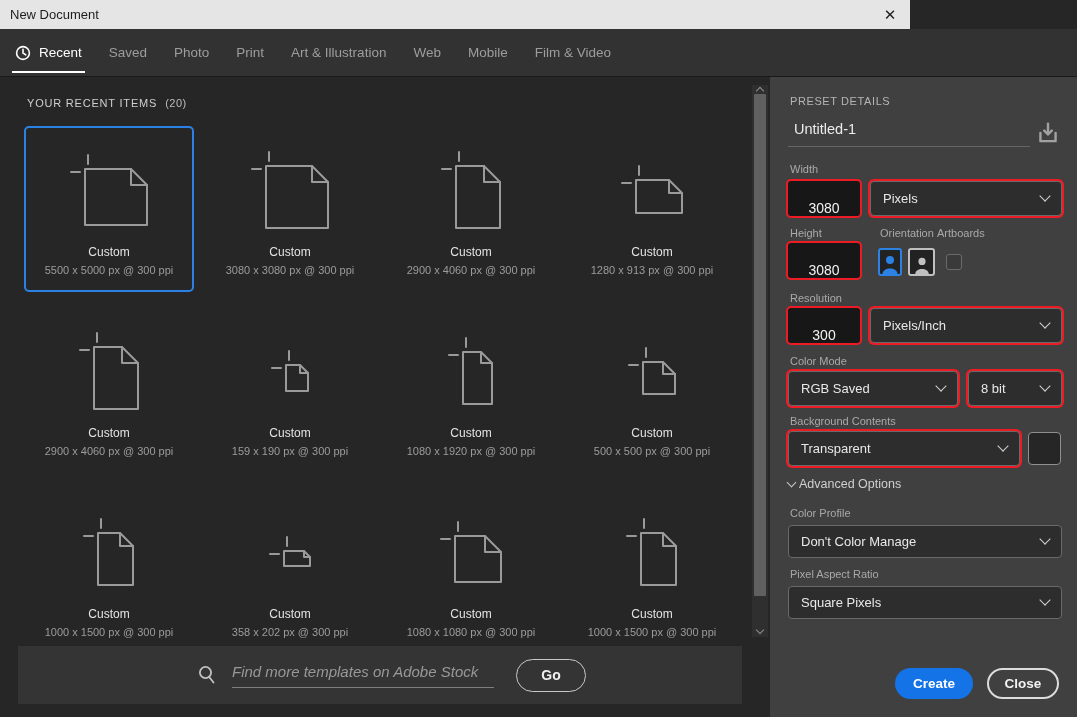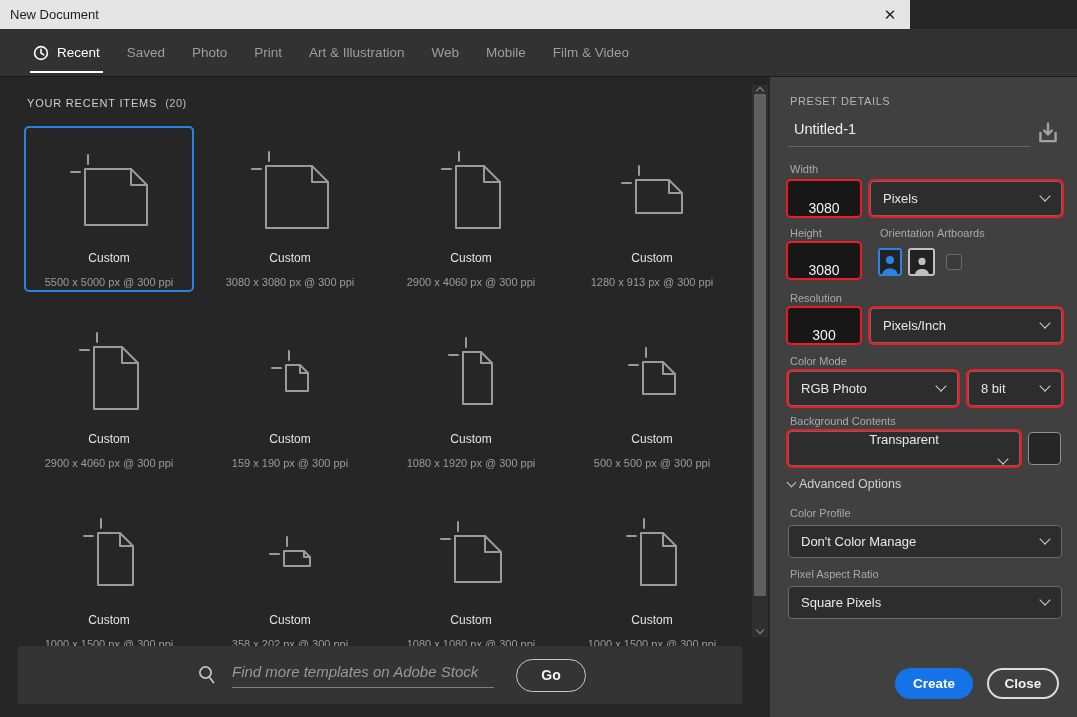--- a/index.html
+++ b/index.html
@@ -6,35 +6,35 @@
   html,body { width:1077px; height:717px; }
   body { font-family:"Liberation Sans", sans-serif; background:#262626; overflow:hidden; }
   .app { position:relative; width:1077px; height:717px; background:#262626; }
 
   
   .titlebar { position:absolute; left:0; top:0; width:910px; height:29px; background:#e5e5e5; display:flex; align-items:center; }
   .titlebar .title { margin-left:10px; font-size:13px; color:#1d1d1d; }
   .titlebar .close { position:absolute; right:8px; top:0; width:24px; height:29px; display:flex; align-items:center; justify-content:center; font-size:15px; color:#1d1d1d; cursor:pointer; }
 
   
-  .tabbar { position:absolute; left:0; top:29px; width:1077px; height:48px; background:#323232; border-bottom:1px solid #191919; display:flex; align-items:stretch; padding-left:33px; gap:27px; }
+  .tabbar { position:absolute; left:0; top:29px; width:1077px; height:48px; background:#323232; border-bottom:1px solid #191919; display:flex; align-items:stretch; padding-left:15px; gap:27px; }
   .tab { position:relative; display:flex; align-items:center; gap:8px; font-size:13.5px; color:#9d9d9d; cursor:pointer; white-space:nowrap; }
   .tab.active { color:#ffffff; }
   .tab.active::after { content:""; position:absolute; left:-3px; right:-3px; bottom:3px; height:2px; background:#ffffff; }
 
   
   .main { position:absolute; left:0; top:77px; width:1077px; height:640px; }
   .left { position:absolute; left:0; top:0; width:770px; height:640px; background:#262626;padding-left:20px; }
   .right { position:absolute; left:770px; top:0; width:307px; height:640px; background:#404040; }
 
   .rheading { position:absolute; left:27px; top:20px; font-size:11px; letter-spacing:0.8px; color:#cfcfcf; }
   .rheading .count { margin-left:8px; color:#bdbdbd; letter-spacing:0.5px; }
 
   .grid { position:absolute; left:24px; top:49px; display:grid; grid-template-columns:repeat(4,170px); column-gap:11px; row-gap:15px; }
-  .card { width:170px; height:166px; border:2px solid transparent; border-radius:5px; display:flex; flex-direction:column; align-items:center; padding-top:14px; cursor:pointer;gap:6px; }
+  .card { width:170px; height:166px; border:2px solid transparent; border-radius:5px; display:flex; flex-direction:column; align-items:center; padding-top:14px; cursor:pointer; }
   .card.selected { border-color:var(--sel); }
   .card .icon-wrap { height:96px; display:flex; align-items:center; justify-content:center; }
   .card .card-name { margin-top:7px; font-size:12px; color:#e3e3e3; }
   .card .card-dims { margin-top:5px; font-size:11px; color:#9c9c9c; }
 
   
   .scrollbar { position:absolute; left:752px; top:8px; width:16px; height:552px; background:#2f2f2f; }
   .sb-thumb { position:absolute; left:2px; top:9px; width:12px; height:502px; background:#606060; border-radius:1px; }
   .sb-chev { position:absolute; left:4px; width:8px; height:8px; }
   .sb-chev::before { content:""; position:absolute; left:1px; top:2px; width:5px; height:5px; border-right:1.6px solid #8f8f8f; border-bottom:1.6px solid #8f8f8f; }
@@ -335,30 +335,30 @@
       <div class="numbox ann" style="left:18px;top:231px;">
           <span>300</span>
         </div>
       <div class="dd ann" style="left:100px;top:231px;width:192px;">
         <span class="dd-val">Pixels/Inch</span>
         <span class="chev"></span>
       </div>
 
       <div class="lbl" style="left:20px;top:278px;">Color Mode</div>
       <div class="dd ann" style="left:18px;top:294px;width:170px;">
-        <span class="dd-val">RGB Photo</span>
+        <span class="dd-val">RGB Saved</span>
         <span class="chev"></span>
       </div>
       <div class="dd ann" style="left:198px;top:294px;width:94px;">
         <span class="dd-val">8 bit</span>
         <span class="chev"></span>
       </div>
 
       <div class="lbl" style="left:20px;top:338px;">Background Contents</div>
-      <div class="dd ann" style="left:18px;top:354px;width:232px;flex-direction:column;">
+      <div class="dd ann" style="left:18px;top:354px;width:232px;">
         <span class="dd-val">Transparent</span>
         <span class="chev"></span>
       </div>
       <div class="swatch"></div>
 
       <div class="adv">
         <span class="chev2"></span>
         <span class="adv-label">Advanced Options</span>
       </div>
 

